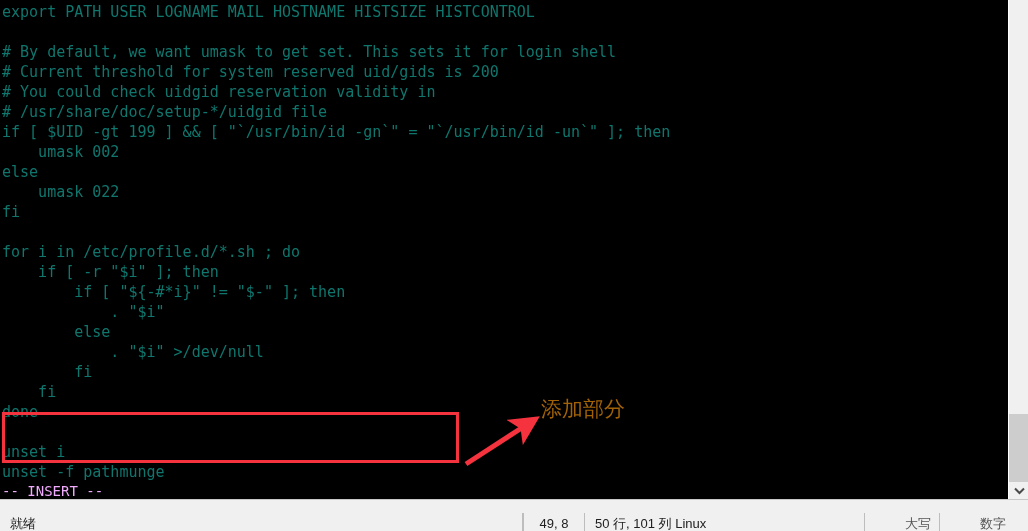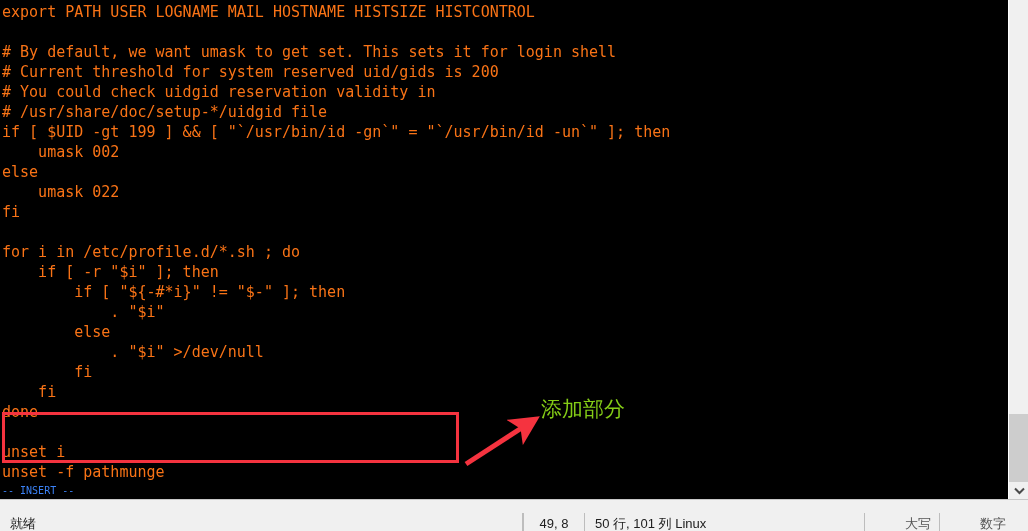--- a/index.html
+++ b/index.html
@@ -31,33 +31,33 @@
     font-family: "DejaVu Sans Mono", "Liberation Mono", monospace;
     font-size: 15px;
     line-height: 20px;
     letter-spacing: 0px;
     color: #d6d6d6;
     white-space: pre;
   }
   .tline {
     height: 20px;
     white-space: pre;
-    color: #f97316;
+    color: #0f766e;
   }
   .tline.blank { color: transparent; }
 
   
   #term-status {
     position: absolute;
     left: 2px;
     top: 482px;
     font-family: "DejaVu Sans Mono", "Liberation Mono", monospace;
-    font-size: 10px;
+    font-size: 14px;
     line-height: 18px;
-    color: #3b82f6;
+    color: #f0abfc;
     white-space: pre;
   }
 
   
   #annot-box {
     position: absolute;
     left: 2px; top: 412px;
     width: 457px; height: 51px;
     border: 3px solid #f5333f;
     pointer-events: none;
@@ -67,21 +67,21 @@
     left: 460px; top: 408px;
     width: 90px; height: 62px;
     pointer-events: none;
   }
   #annot-text {
     position: absolute;
     left: 541px; top: 397px;
     font-family: "DejaVu Sans", sans-serif;
     font-size: 21px;
     line-height: 24px;
-    color: #84cc16;
+    color: #a16207;
     white-space: nowrap;
   }
 
   
   #watermark {
     position: absolute;
     left: 836px; top: 505px;
     font-family: "Liberation Sans", sans-serif;
     font-size: 15px;
     color: rgba(160,160,160,0.55);

